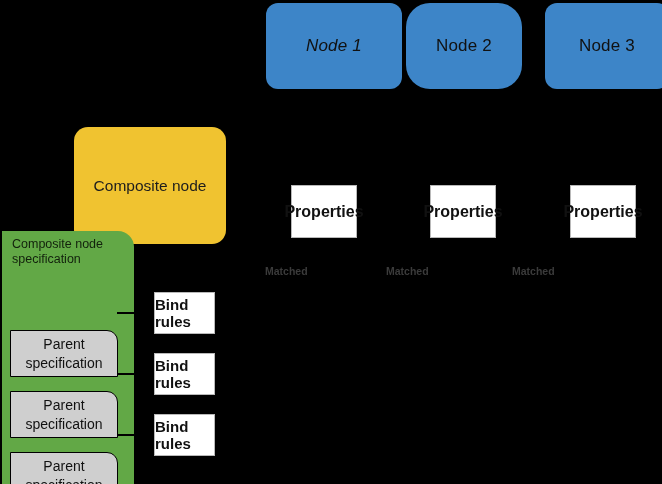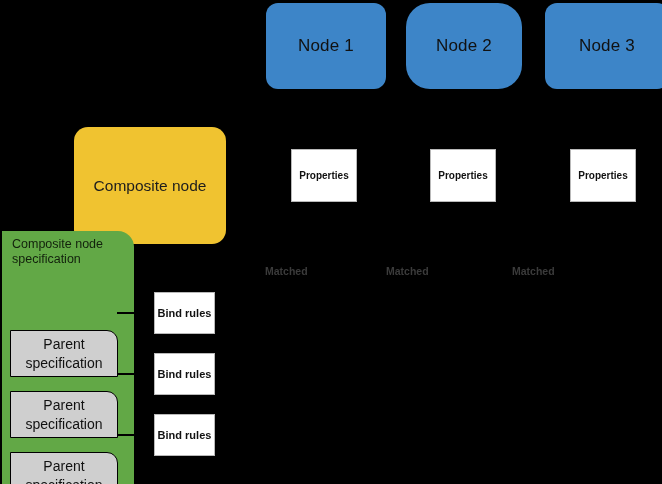--- a/index.html
+++ b/index.html
@@ -76,22 +76,22 @@
   
   .white-box {
     background: #ffffff;
     border: 1.2px solid #b9b9b9;
     color: #111111;
     display: flex;
     align-items: center;
     justify-content: center;
     font-weight: bold;
   }
-  .bind-box { font-size: 11px; }
-  .props-box { font-size: 10px; }
+  .bind-box { font-size: 15px; }
+  .props-box { font-size: 16px; margin-top: 36px; }
 
   
   .connector {
     background: #000000;
     height: 2px;
   }
 
   
   .matched-label {
     color: #3b3b3b;
@@ -99,21 +99,21 @@
     font-weight: bold;
     white-space: nowrap;
     text-align: center;
   }
 </style>
 </head>
 <body>
 
 <div id="canvas">
 
-  <div class="abs node-card" style="left:266px; top:3px; width:120px; height:86px;">
+  <div class="abs node-card" style="left:266px; top:3px; width:136px; height:86px;font-style:italic;">
     <span>Node 1</span>
   </div>
   <div class="abs node-card" style="left:406px; top:3px; width:116px; height:86px;border-radius:24px;">
     <span>Node 2</span>
   </div>
   <div class="abs node-card" style="left:545px; top:3px; width:124px; height:86px;">
     <span>Node 3</span>
   </div>
 
   <div class="abs white-box props-box" style="left:291px; top:149px; width:66px; height:53px;">

